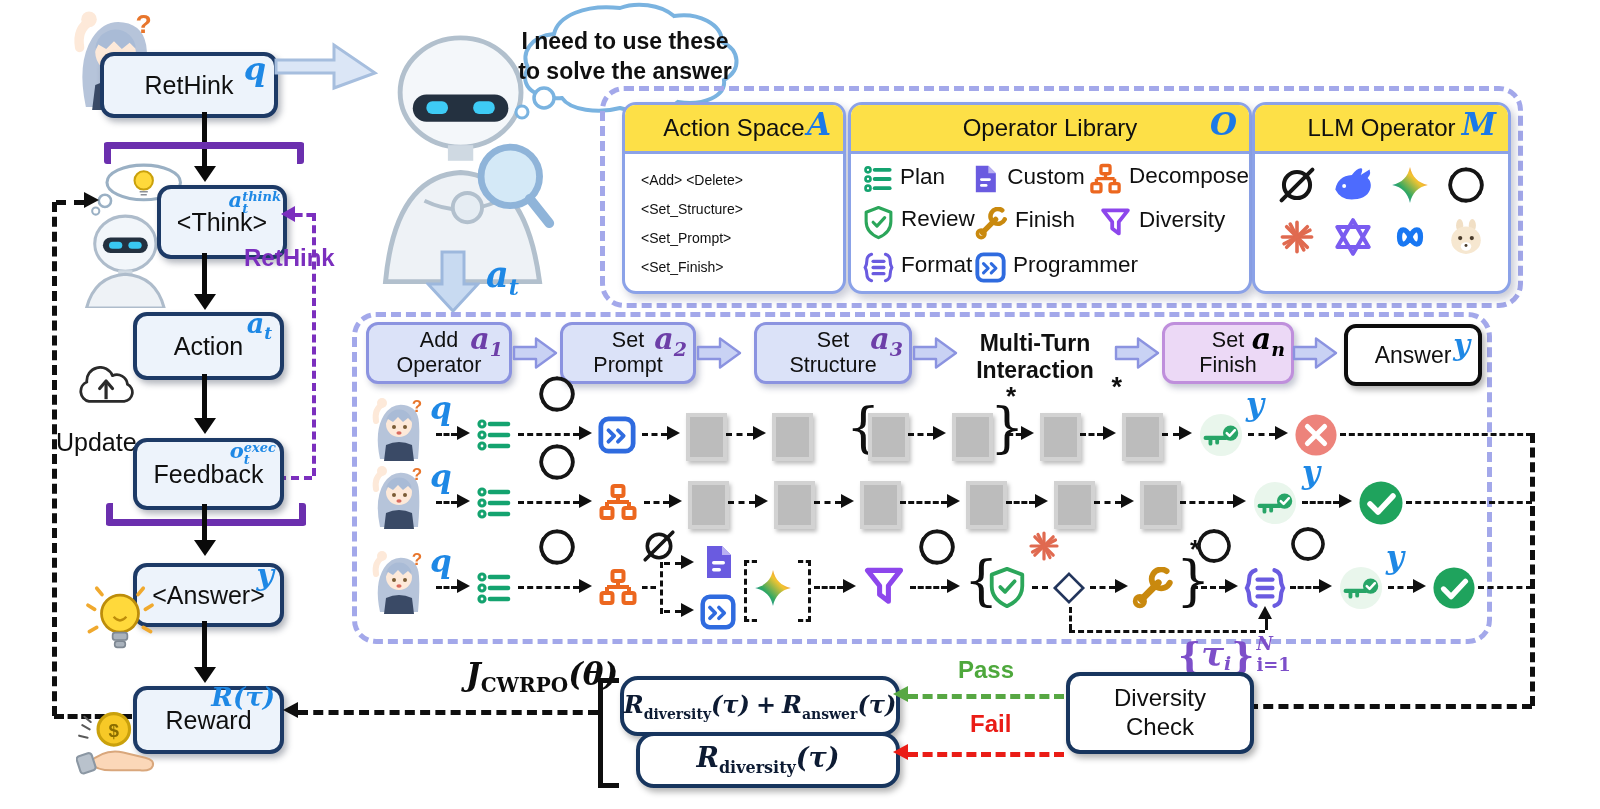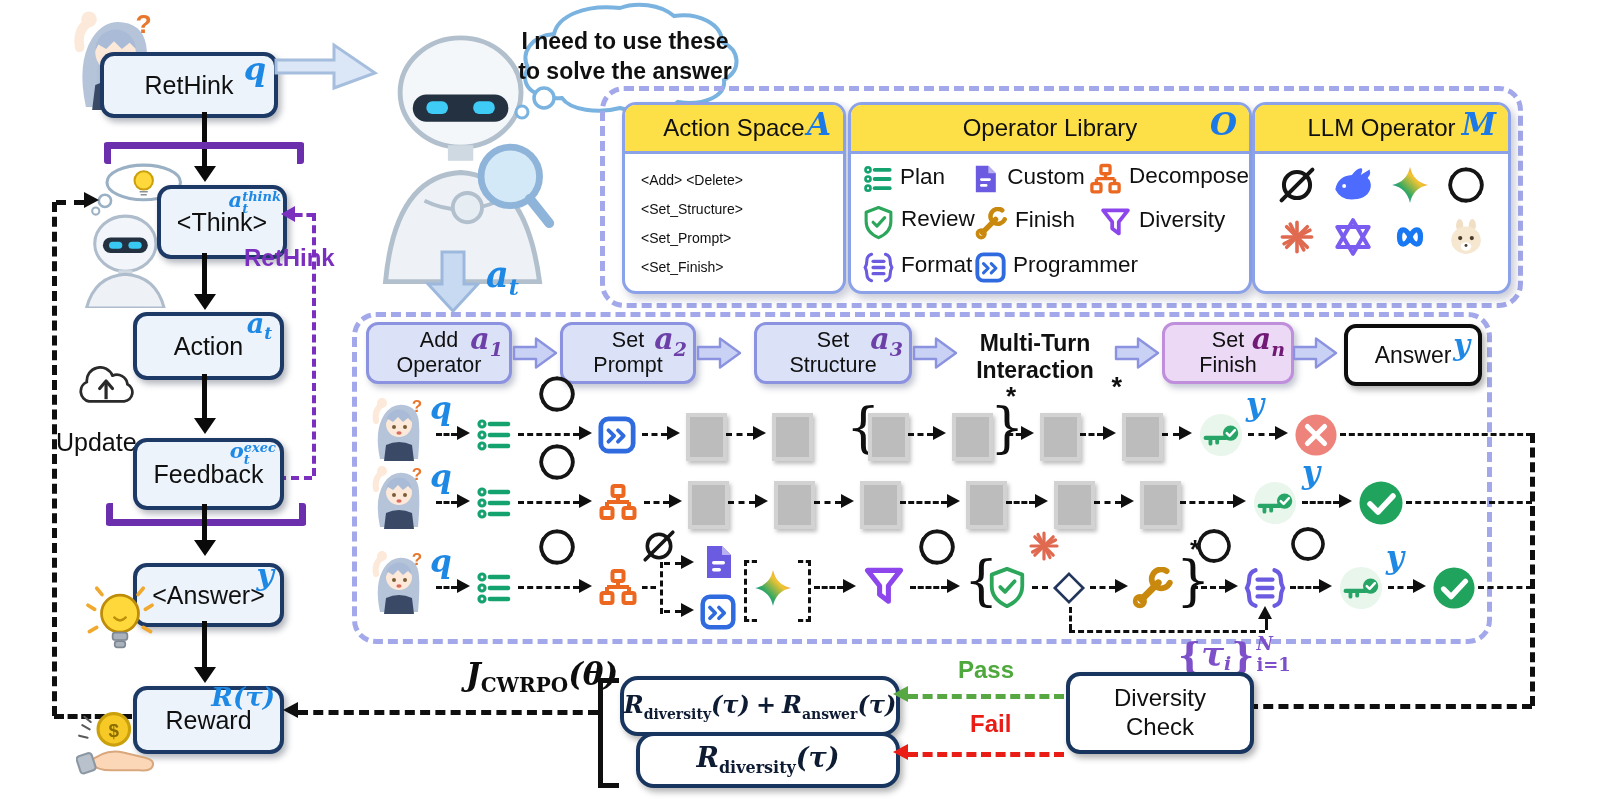--- a/index.html
+++ b/index.html
@@ -38,21 +38,21 @@
   .op-row{display:flex;align-items:center;height:44px;padding-left:12px}
   .op-item{display:flex;align-items:flex-start;gap:7px;font-size:22.5px}
   .llm-grid{display:grid;grid-template-columns:repeat(4,1fr);justify-items:center;align-items:center;padding:12px 14px 0 14px;row-gap:14px}
   
   .stg{position:absolute;height:56px;background:#dbe2f8;border:3.5px solid #8b93e0;border-radius:12px;
        box-shadow:3px 4px 6px rgba(60,70,110,.3);display:flex;flex-direction:column;align-items:center;justify-content:center;
        font-size:21.5px;line-height:1.15}
   .stg .stag{position:absolute;right:6px;top:-4px;font-family:"DejaVu Serif",serif;font-style:italic;font-weight:bold;font-size:30px;color:#6d3fa8;line-height:1.2}
   .stag sub{font-size:19px}
   .stg-pink{background:#ecd9f6;border-color:#bf8fdc}
-  .stg-pink .stag{color:#701a75}
+  .stg-pink .stag{color:#000000}
   .mt{position:absolute;font-weight:bold;font-size:23px;line-height:1.18;text-align:center}
   .mt .star{position:absolute;right:-10px;bottom:-20px;font-size:27px;font-weight:bold}
   .ansbox{position:absolute;background:#fff;border:4px solid #0d0d0d;border-radius:12px;box-shadow:3px 4px 6px rgba(0,0,0,.3);
           display:flex;align-items:center;justify-content:center;font-size:23px}
   .ansbox .ytag{position:absolute;right:8px;top:0;font-family:"DejaVu Serif",serif;font-style:italic;font-weight:bold;color:#1e88e5;font-size:29px}
   
   .dash{position:absolute;border-top:3.5px dashed #0f0f0f}
   .dash-head{position:absolute;width:0;height:0;border-left:13px solid #0f0f0f;border-top:7px solid transparent;border-bottom:7px solid transparent}
   .up-head{position:absolute;width:0;height:0;border-bottom:13px solid #0f0f0f;border-left:7px solid transparent;border-right:7px solid transparent}
   .rdash-v{position:absolute;border-left:3.5px dashed #0f0f0f}

